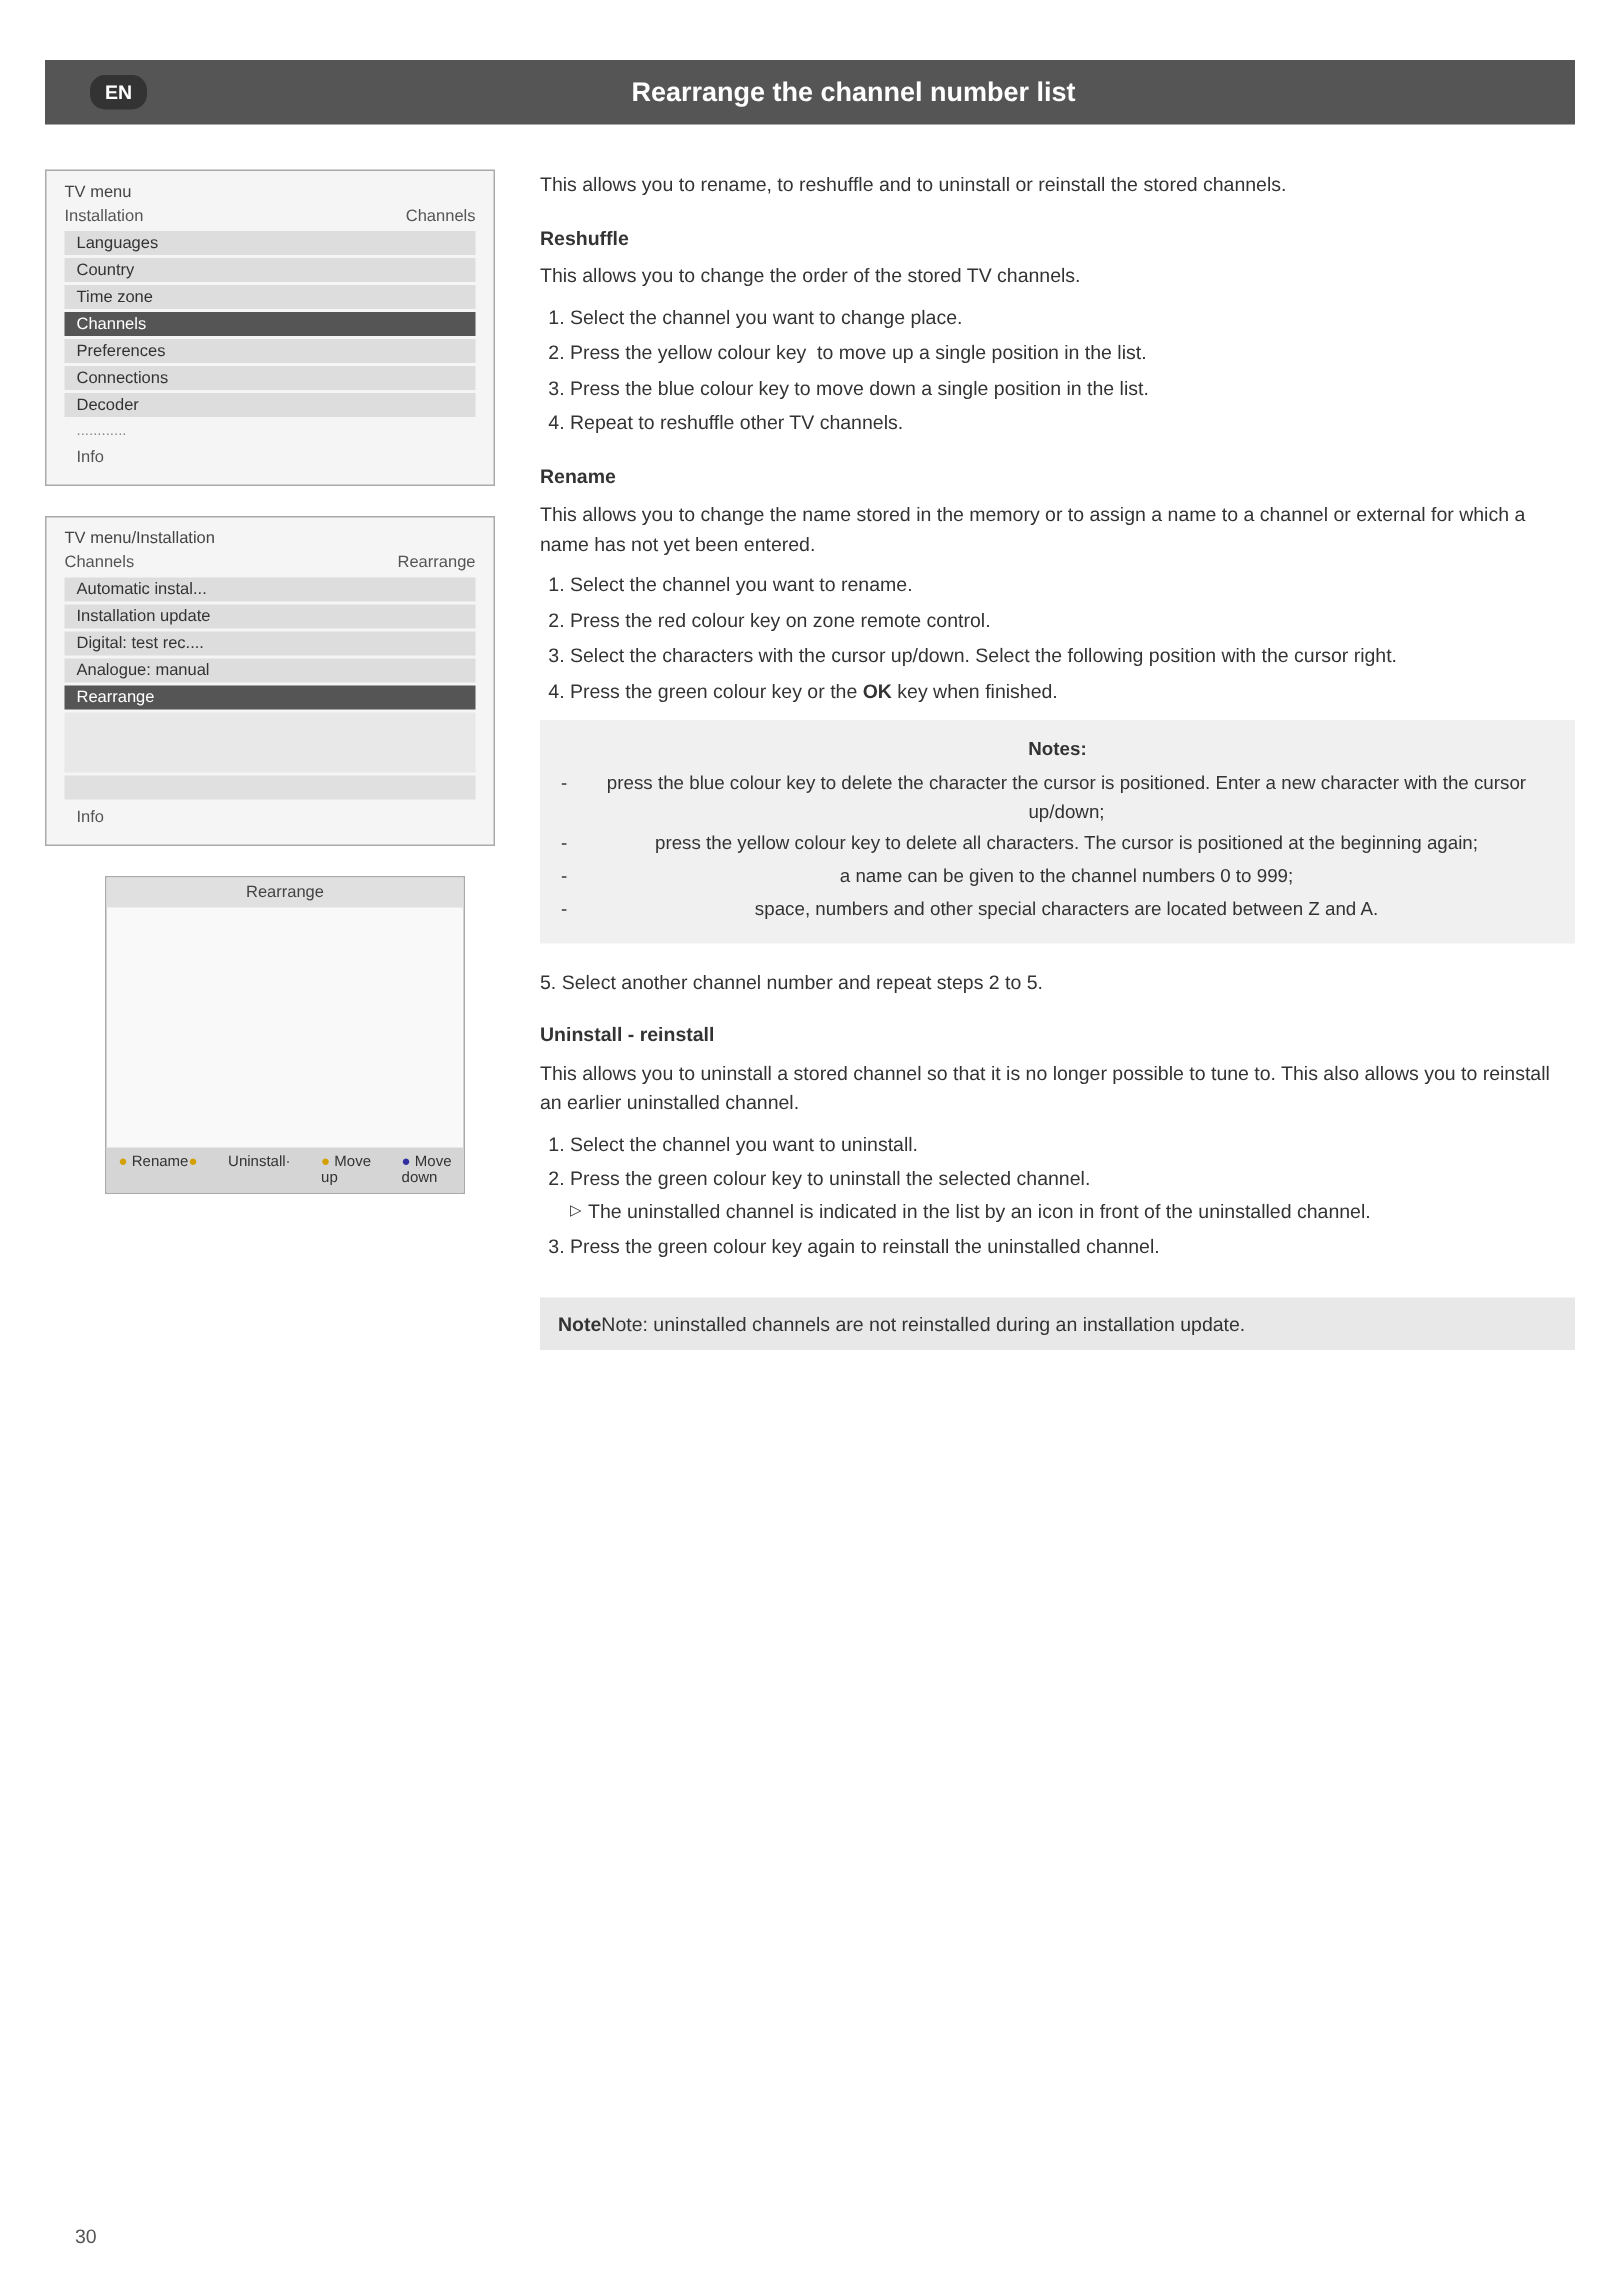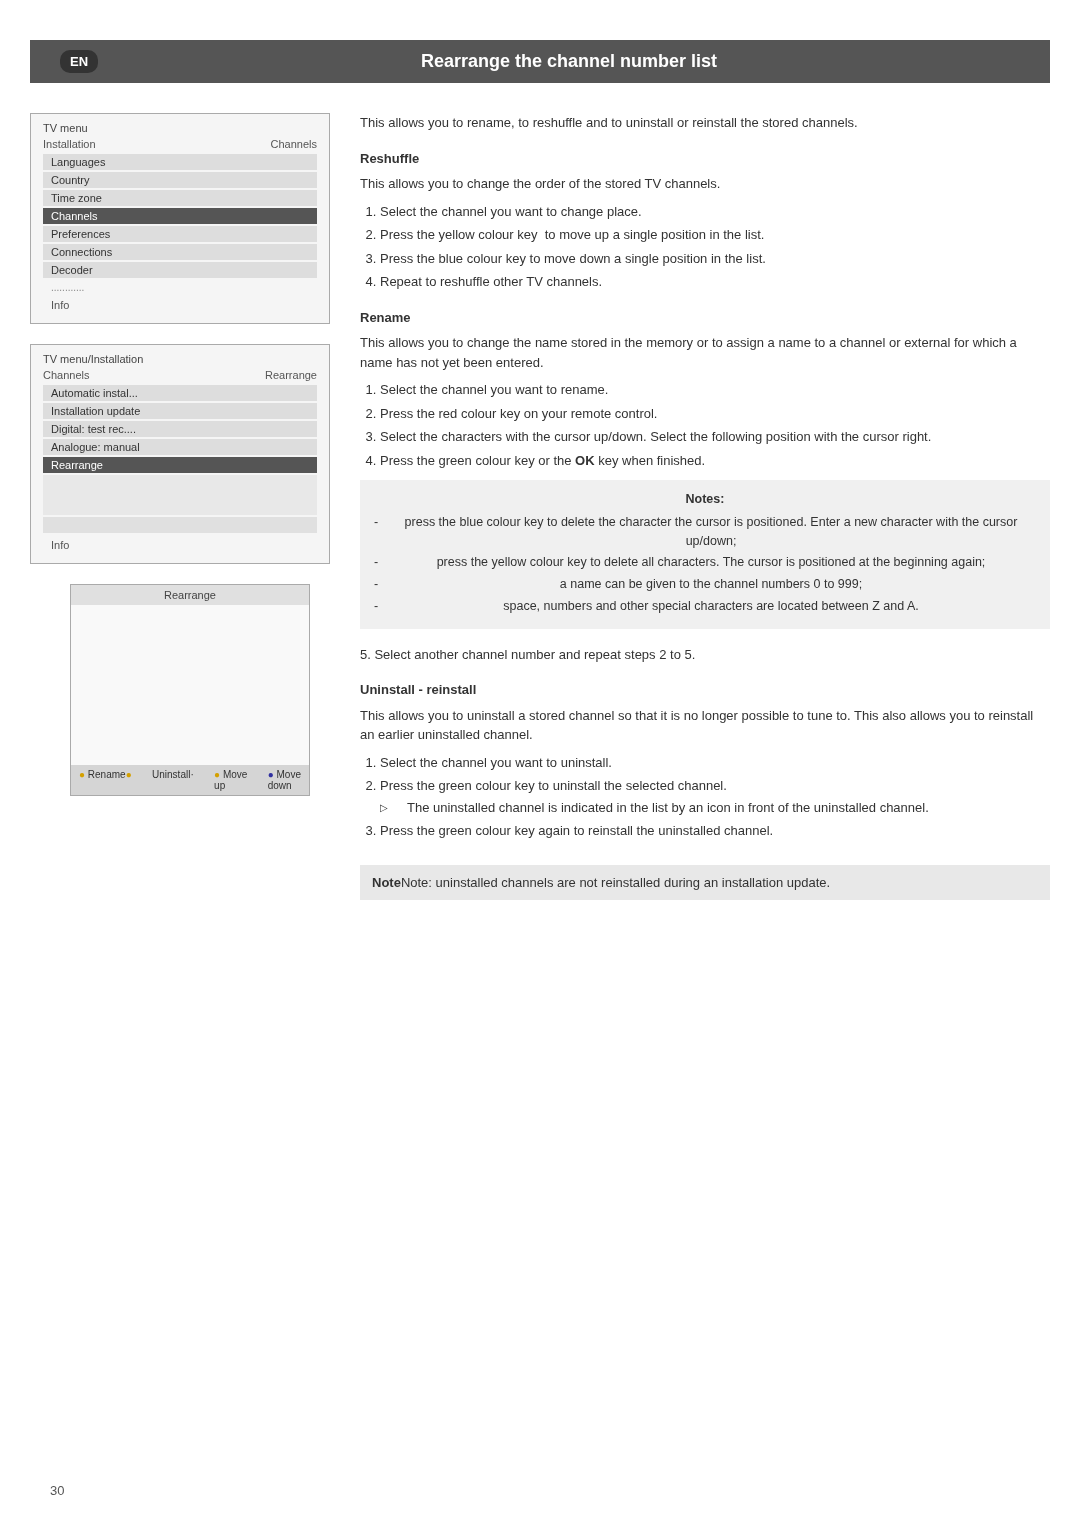--- a/index.html
+++ b/index.html
@@ -195,21 +195,21 @@
       margin-bottom: 3px;
       padding-left: 12px;
       position: relative;
     }
     .note-line::before {
       content: "-";
       position: absolute;
       left: 0;
     }
     .sub-bullet {
-      padding-left: 27px;
+      padding-left: 12px;
       position: relative;
       margin-top: 2px;
     }
     .sub-bullet::before {
       content: "▷";
       position: absolute;
       left: 0;
       font-size: 10px;
       top: 2px;
     }
@@ -314,21 +314,21 @@
       <li>Select the channel you want to change place.</li>
       <li>Press the yellow colour key &nbsp;to move up a single position in the list.</li>
       <li>Press the blue colour key to move down a single position in the list.</li>
       <li>Repeat to reshuffle other TV channels.</li>
     </ol>
 
     <div class="section-heading">Rename</div>
     <p class="section-text">This allows you to change the name stored in the memory or to assign a name to a channel or external for which a name has not yet been entered.</p>
     <ol class="numbered-list">
       <li>Select the channel you want to rename.</li>
-      <li>Press the red colour key on your remote control.</li>
+      <li>Press the red colour key on zone remote control.</li>
       <li>Select the characters with the cursor up/down. Select the following position with the cursor right.</li>
       <li>Press the green colour key or the <strong>OK</strong> key when finished.</li>
     </ol>
 
     <div class="notes-box">
       <span class="notes-label">Notes:</span>
       <div class="note-line">press the blue colour key to delete the character the cursor is positioned. Enter a new character with the cursor up/down;</div>
       <div class="note-line">press the yellow colour key to delete all characters. The cursor is positioned at the beginning again;</div>
       <div class="note-line">a name can be given to the channel numbers 0 to 999;</div>
       <div class="note-line">space, numbers and other special characters are located between Z and A.</div>

